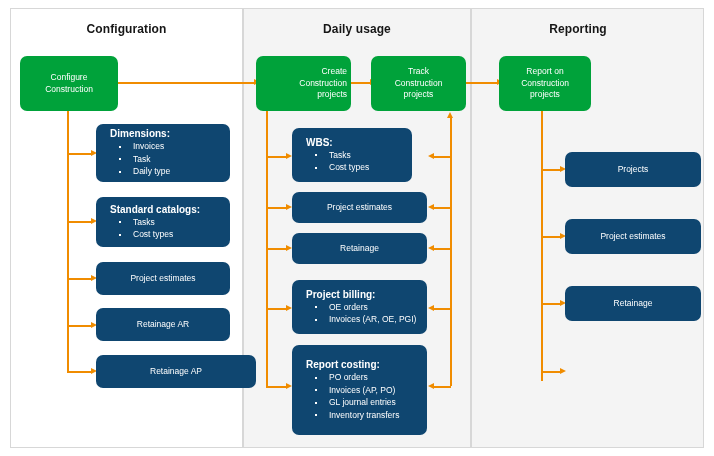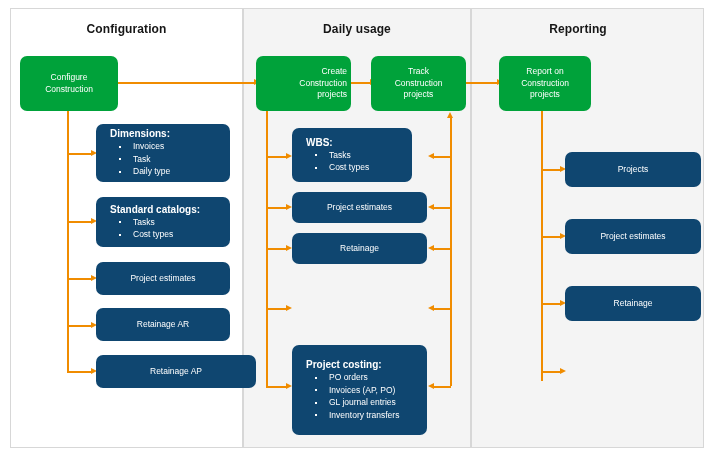--- a/index.html
+++ b/index.html
@@ -264,23 +264,30 @@
   </div>
 
   <div class="node blue center" style="left:292px; top:192px; width:135px; height:31px;">
     <div class="ttl">Project estimates</div>
   </div>
 
   <div class="node blue center" style="left:292px; top:233px; width:135px; height:31px;">
     <div class="ttl">Retainage</div>
   </div>
 
+  <div class="node blue list" style="left:292px; top:280px; width:135px; height:54px;">
+    <div class="ttl">Project billing:</div>
+    <ul>
+      <li>OE orders</li>
+      <li>Invoices (AR, OE, PGI)</li>
+    </ul>
+  </div>
 
   <div class="node blue list" style="left:292px; top:345px; width:135px; height:90px;">
-    <div class="ttl">Project costing:</div>
+    <div class="ttl">Report costing:</div>
     <ul>
       <li>PO orders</li>
       <li>Invoices (AP, PO)</li>
       <li>GL journal entries</li>
       <li>Inventory transfers</li>
     </ul>
   </div>
 
   <div class="node green center" style="left:499px; top:56px; width:92px; height:55px;">
     <div class="ttl">Report on</div>

